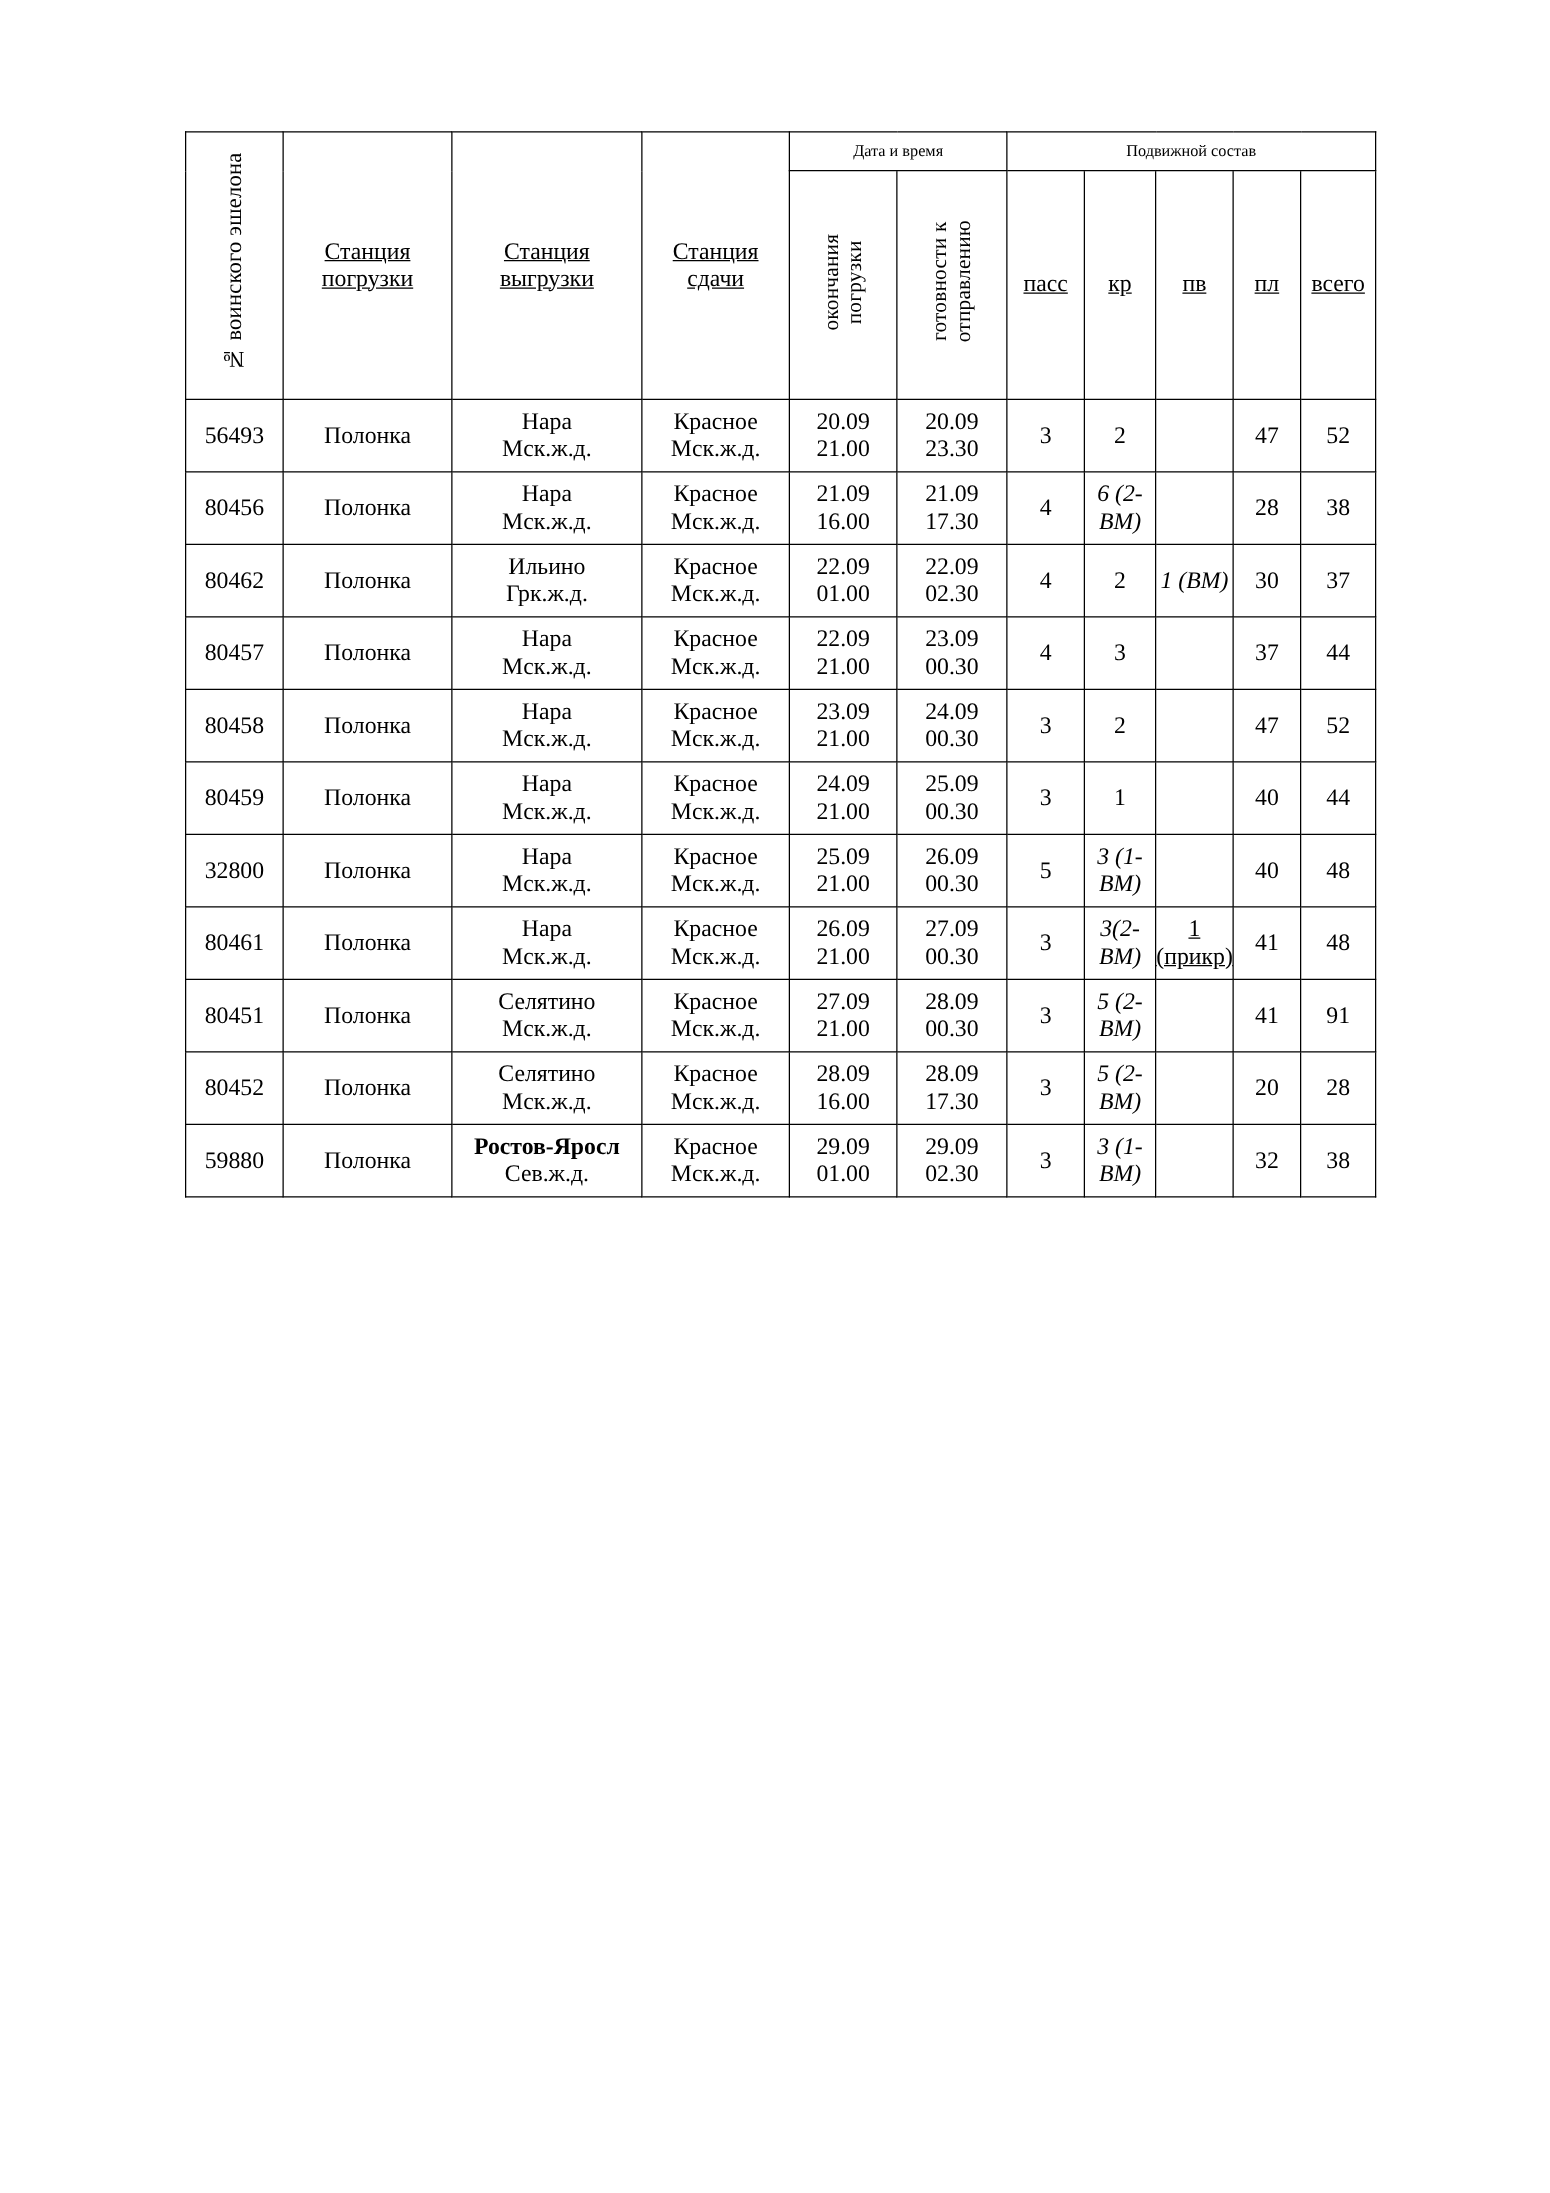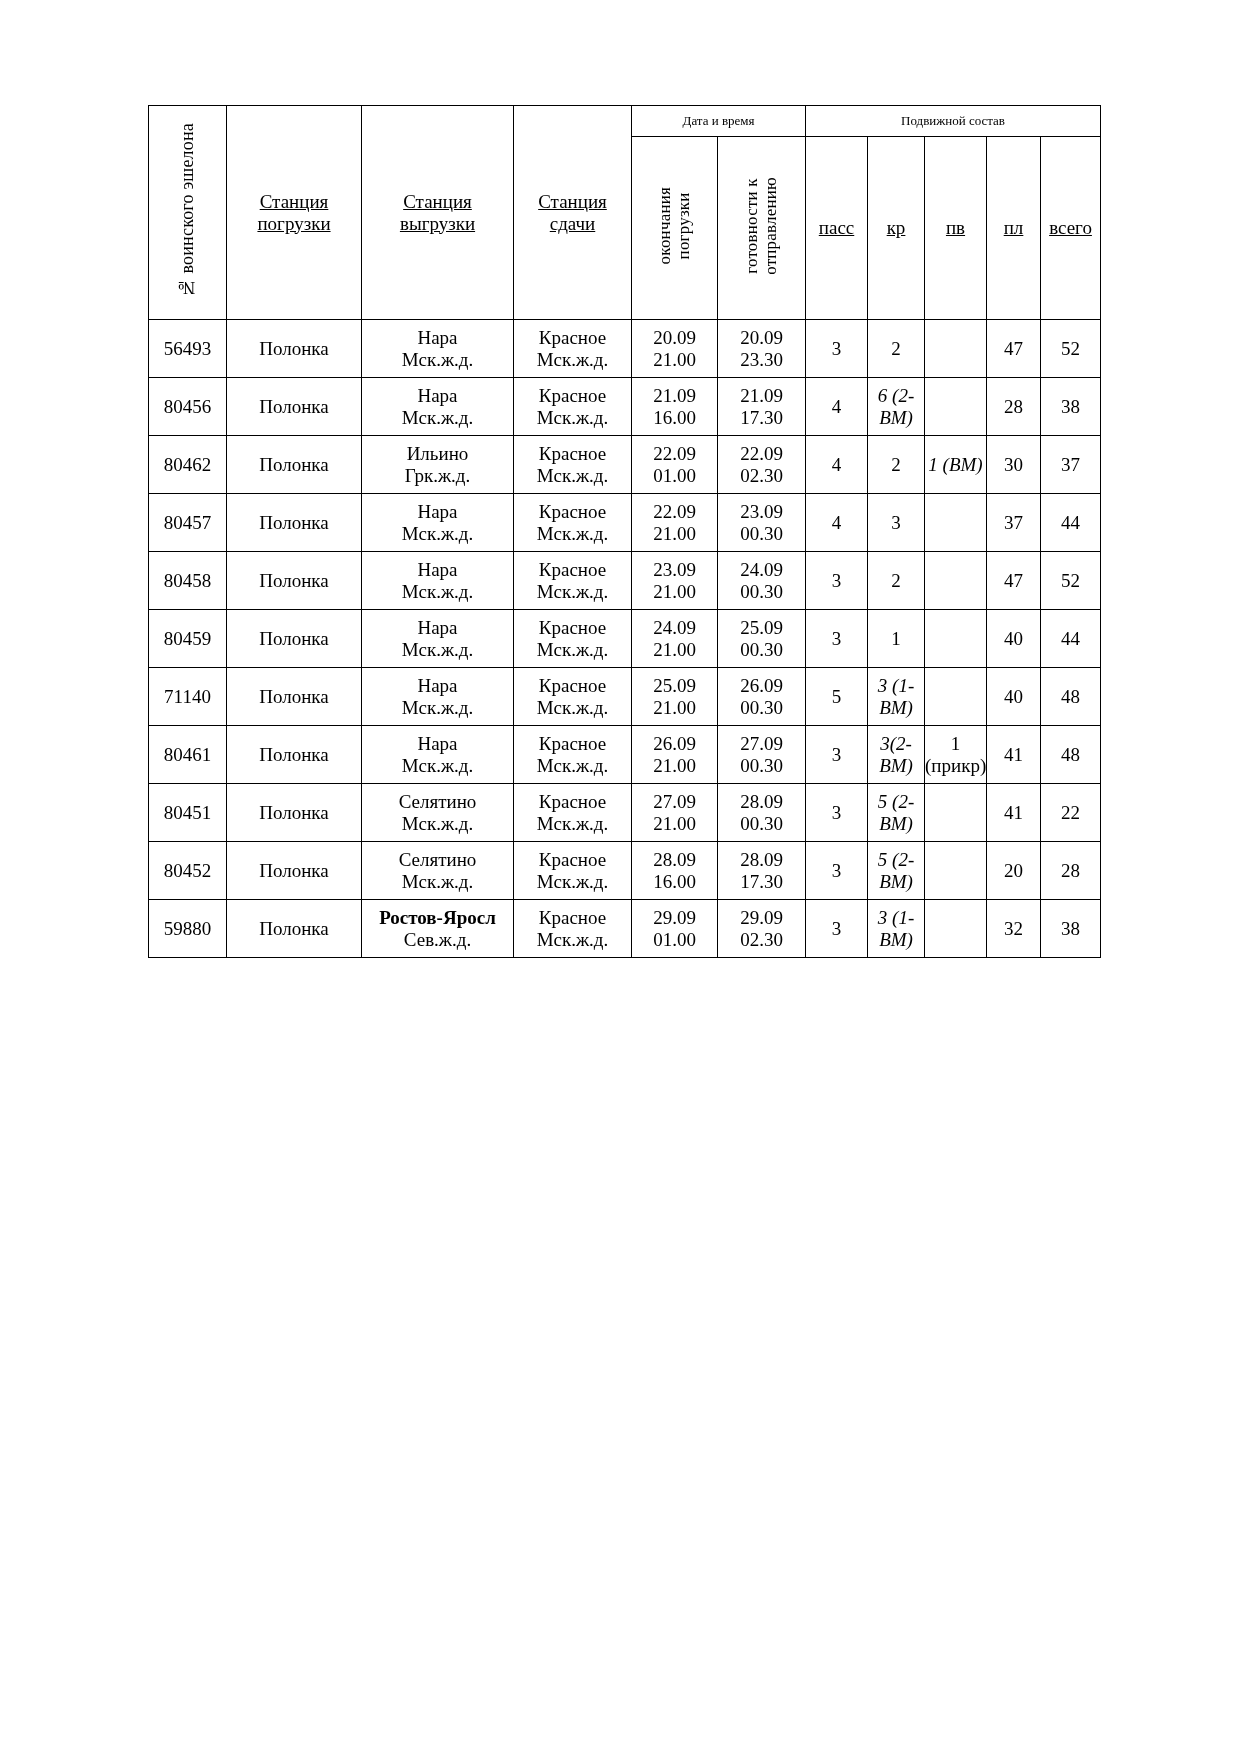--- a/index.html
+++ b/index.html
@@ -67,21 +67,21 @@
     letter-spacing: 0.2px;
   }
   .vert.small { font-size: 17px; }
   td.body-cell {
     height: 57px;
     padding: 1px 2px;
   }
   .cellline { display: block; }
   .tight { font-size: 18px; font-style: italic; }
   .smaller { font-size: 16px; margin-top: 24px; }
-  .xsmall { font-size: 13px; }
+  .xsmall { font-size: 13px; text-decoration: underline; }
   .nowrapline { white-space: nowrap; font-weight: bold; }
 </style>
 </head>
 <body>
 
 <div class="page">
   <table class="troop-table">
     <colgroup>
       <col class="c-num">
         <col class="c-load">
@@ -274,21 +274,21 @@
           <span class="cellline">25.09</span>
           <span class="cellline">00.30</span>
         </td>
         <td class="body-cell">3</td>
         <td class="body-cell">1</td>
         <td class="body-cell"></td>
         <td class="body-cell">40</td>
         <td class="body-cell">44</td>
       </tr>
       <tr>
-        <td class="body-cell">71140</td>
+        <td class="body-cell">32800</td>
         <td class="body-cell">Полонка</td>
         <td class="body-cell">
           <span class="cellline">Нара</span>
           <span class="cellline">Мск.ж.д.</span>
         </td>
         <td class="body-cell">
           <span class="cellline">Красное</span>
           <span class="cellline">Мск.ж.д.</span>
         </td>
         <td class="body-cell">
@@ -346,21 +346,21 @@
           <span class="cellline">21.00</span>
         </td>
         <td class="body-cell">
           <span class="cellline">28.09</span>
           <span class="cellline">00.30</span>
         </td>
         <td class="body-cell">3</td>
         <td class="body-cell tight">5 (2-ВМ)</td>
         <td class="body-cell"></td>
         <td class="body-cell">41</td>
-        <td class="body-cell">22</td>
+        <td class="body-cell">91</td>
       </tr>
       <tr>
         <td class="body-cell">80452</td>
         <td class="body-cell">Полонка</td>
         <td class="body-cell smaller">
           <span class="cellline">Селятино</span>
           <span class="cellline">Мск.ж.д.</span>
         </td>
         <td class="body-cell">
           <span class="cellline">Красное</span>

